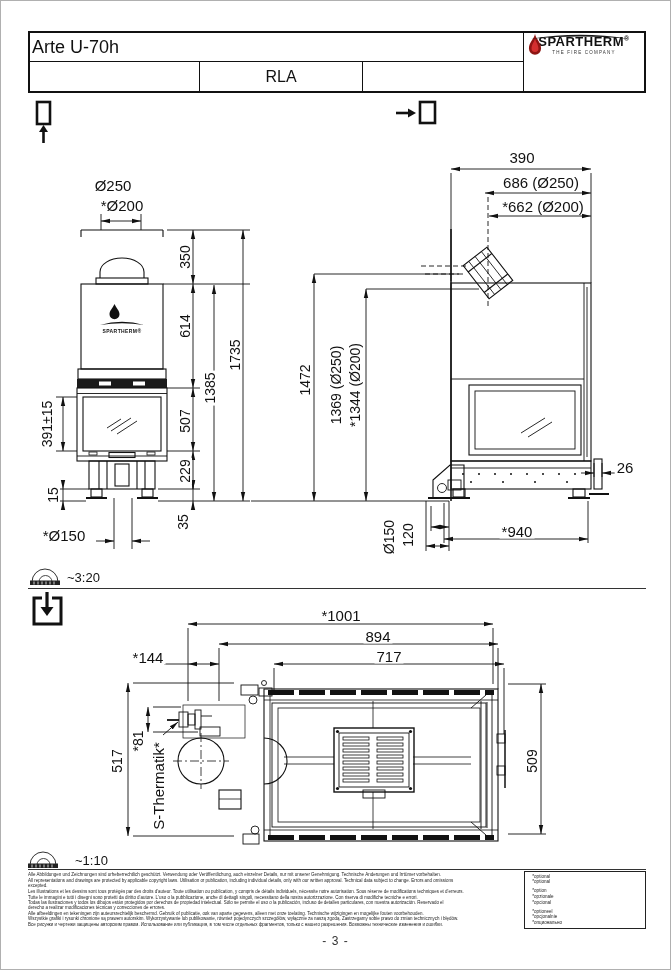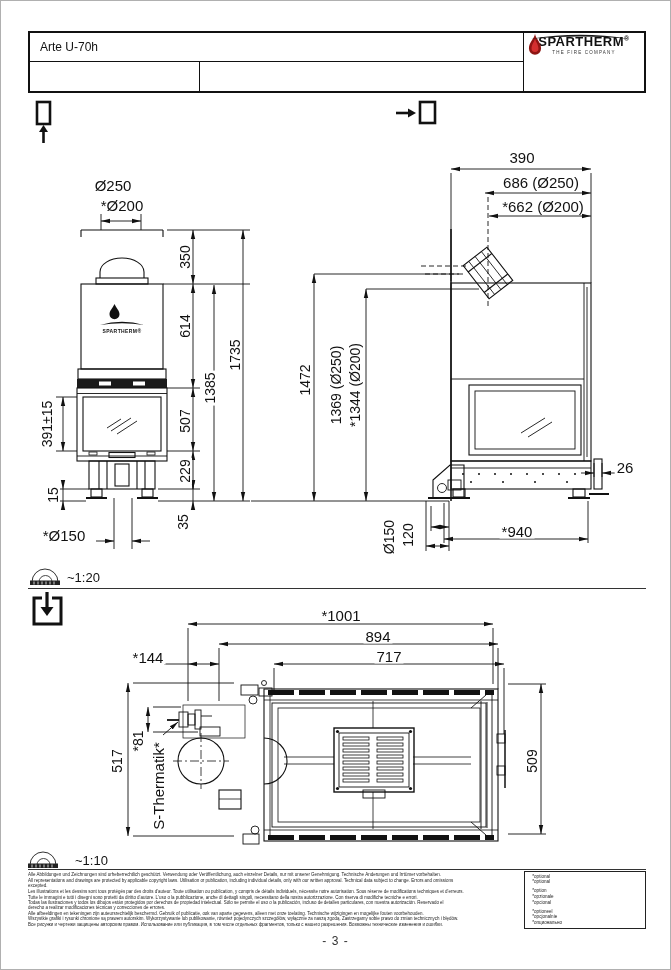--- a/index.html
+++ b/index.html
@@ -8,21 +8,21 @@
   .lab{position:absolute;font-size:14px;line-height:1;white-space:nowrap;background:#fff;padding:0 2px;transform:translate(-50%,-50%);color:#111;}
   .lab.rot{transform:translate(-50%,-50%) rotate(-90deg);}
   .lab.big{font-size:15px;}
   .lab.sth{font-size:15px;}
   .minilogo{position:absolute;font-size:5px;font-weight:bold;letter-spacing:.4px;transform:translate(-50%,-50%);background:transparent;padding:0;}
   .scale-label{position:absolute;font-size:13px;transform:translate(0,-50%);}
   .sep{position:absolute;left:27px;width:618px;border-top:1.3px solid #333;height:0;}
   
   .tb{position:absolute;left:27px;top:30px;width:618px;height:62px;border:2px solid #111;box-sizing:border-box;}
   .tb .cell{position:absolute;box-sizing:border-box;}
-  .tb .c-title{left:0;top:0;width:493px;height:29px;border-bottom:1.6px solid #111;font-size:12px;display:flex;align-items:center;padding-left:10px;}
+  .tb .c-title{left:0;top:0;width:493px;height:29px;border-bottom:1.6px solid #111;font-size:18px;display:flex;align-items:center;padding-left:2px;}
   .tb .c-empty{left:0;top:29px;width:170px;height:29px;border-right:1.6px solid #111;}
   .tb .c-rla{left:170px;top:29px;width:163px;height:29px;border-right:1.6px solid #111;display:flex;align-items:center;justify-content:center;font-size:16px;}
   .tb .c-date{left:333px;top:29px;width:160px;height:29px;display:flex;align-items:center;justify-content:center;font-size:15px;}
   .tb .c-logo{left:493px;top:0;width:121px;height:58px;border-left:1.6px solid #111;display:flex;flex-direction:column;align-items:center;justify-content:flex-start;padding-top:2px;}
   .brand-name{font-size:13px;font-weight:bold;letter-spacing:.5px;line-height:1.1;}
   .brand-name sup{font-size:7px;}
   .brand-tag{font-size:4.5px;letter-spacing:1.2px;color:#333;line-height:1.2;}
   
   .legal{position:absolute;left:27px;top:871px;width:494px;height:57px;overflow:hidden;}
   .legal-in{width:192%;transform:scale(0.52);transform-origin:0 0;font-size:8.6px;line-height:1.24;color:#222;}
@@ -32,20 +32,21 @@
   .footer{position:absolute;left:0;top:933px;width:100%;text-align:center;font-size:12px;letter-spacing:1px;color:#333;}
 </style>
 </head>
 <body>
 
 <div class="page">
 
   <div class="tb">
     <div class="cell c-title">Arte U-70h</div>
     <div class="cell c-empty"></div>
+    <div class="cell c-rla">RLA</div>
     <div class="cell c-logo">
       <svg width="22" height="26" viewBox="0 0 22 30">
         <path d="M11,1 C10,7 4,11 4,18 a7,7 0 0 0 14,0 C18,11 12,7 11,1 Z" fill="#8e1513"></path>
         <path d="M11,6 C10.5,10 7,13 7,18 a4,4 0 0 0 8,0 C15,13 11.5,10 11,6 Z" fill="#d32f2f"></path>
       </svg>
       <svg width="112" height="7" viewBox="0 0 118 8">
         <path d="M3,6.5 Q59,-2.5 115,6.5 Q59,1.5 3,6.5 Z" fill="#1a1a1a"></path>
       </svg>
       <div class="brand-name"><span>SPARTHERM</span><sup>®</sup></div>
       <div class="brand-tag">THE FIRE COMPANY</div>
@@ -351,21 +352,21 @@
 
   <div class="lab big" style="left:340px;top:614px">*1001</div>
   <div class="lab big" style="left:377px;top:635px">894</div>
   <div class="lab big" style="left:388px;top:655px">717</div>
   <div class="lab big" style="left:147px;top:656px">*144</div>
   <div class="lab rot" style="left:137px;top:740px">*81</div>
   <div class="lab rot" style="left:116px;top:760px">517</div>
   <div class="lab rot" style="left:531px;top:760px">509</div>
   <div class="lab rot sth" style="left:157px;top:785px">S-Thermatik*</div>
 
-  <div class="scale-label" style="left:66px;top:576px">~1:20</div>
+  <div class="scale-label" style="left:66px;top:576px">~3:20</div>
   <div class="sep" style="top:587px"></div>
   <div class="scale-label" style="left:74px;top:859px">~1:10</div>
   <div class="sep" style="top:868px"></div>
 
   <div class="legal">
     <div class="legal-in">
         <div class="legal-line">Alle Abbildungen und Zeichnungen sind urheberrechtlich geschützt. Verwendung oder Veröffentlichung, auch einzelner Details, nur mit unserer Genehmigung. Technische Änderungen und Irrtümer vorbehalten.</div>
         <div class="legal-line">All representations and drawings are protected by applicable copyright laws. Utilisation or publication, including individual details, only with our written approval. Technical data subject to change. Errors and omissions</div>
         <div class="legal-line">excepted.</div>
         <div class="legal-line">Les illustrations et les dessins sont tous protégés par des droits d'auteur. Toute utilisation ou publication, y compris de détails individuels, nécessite notre autorisation. Sous réserve de modifications techniques et d'erreurs.</div>

